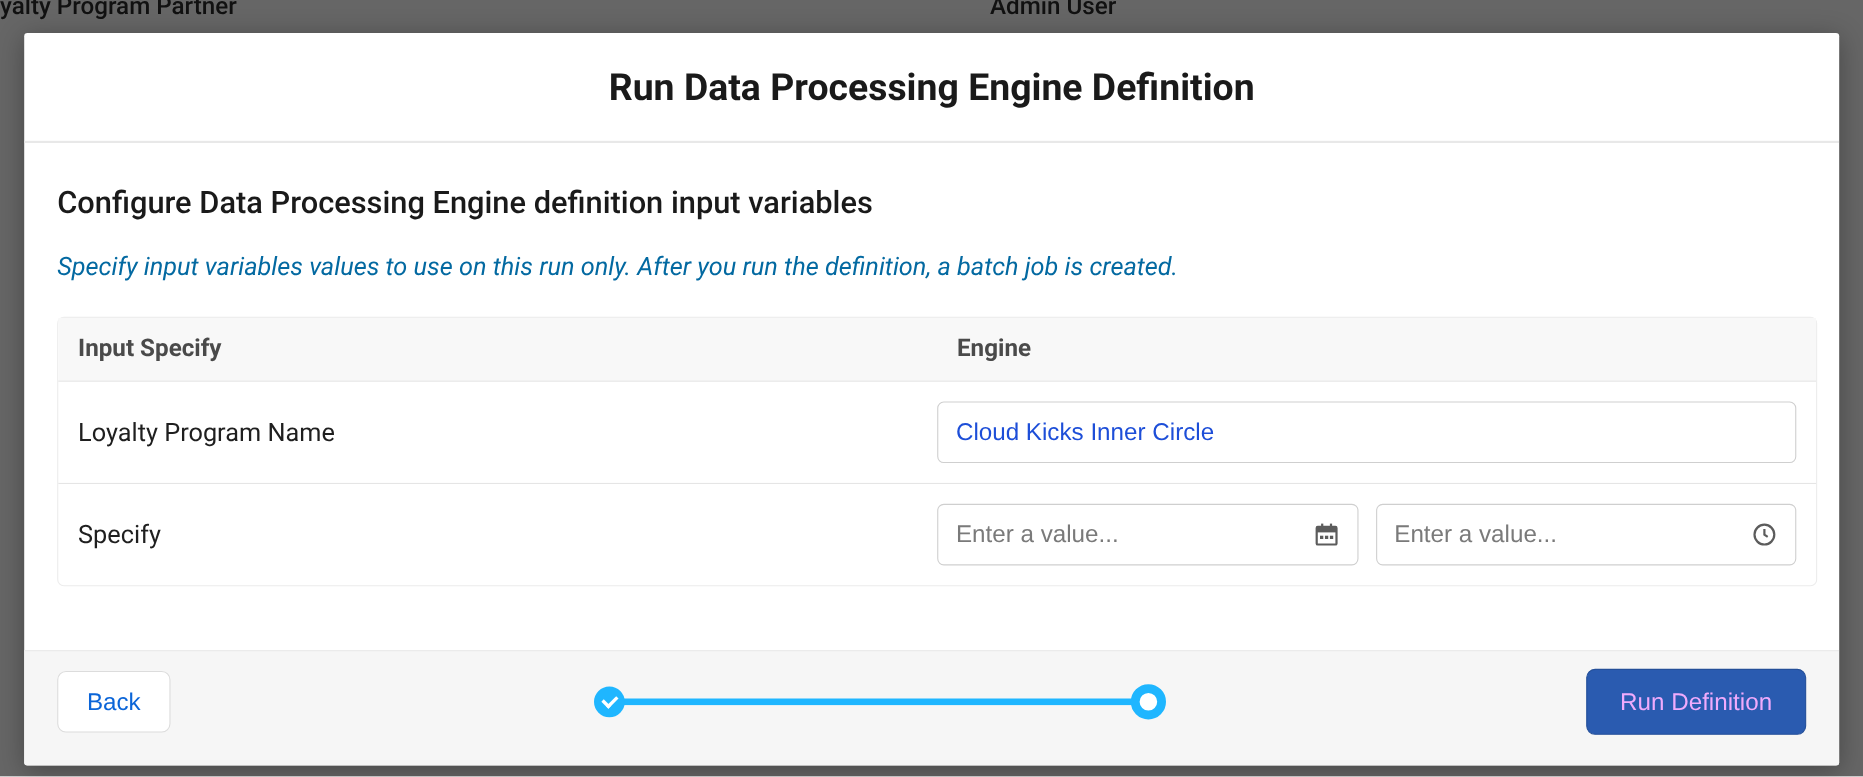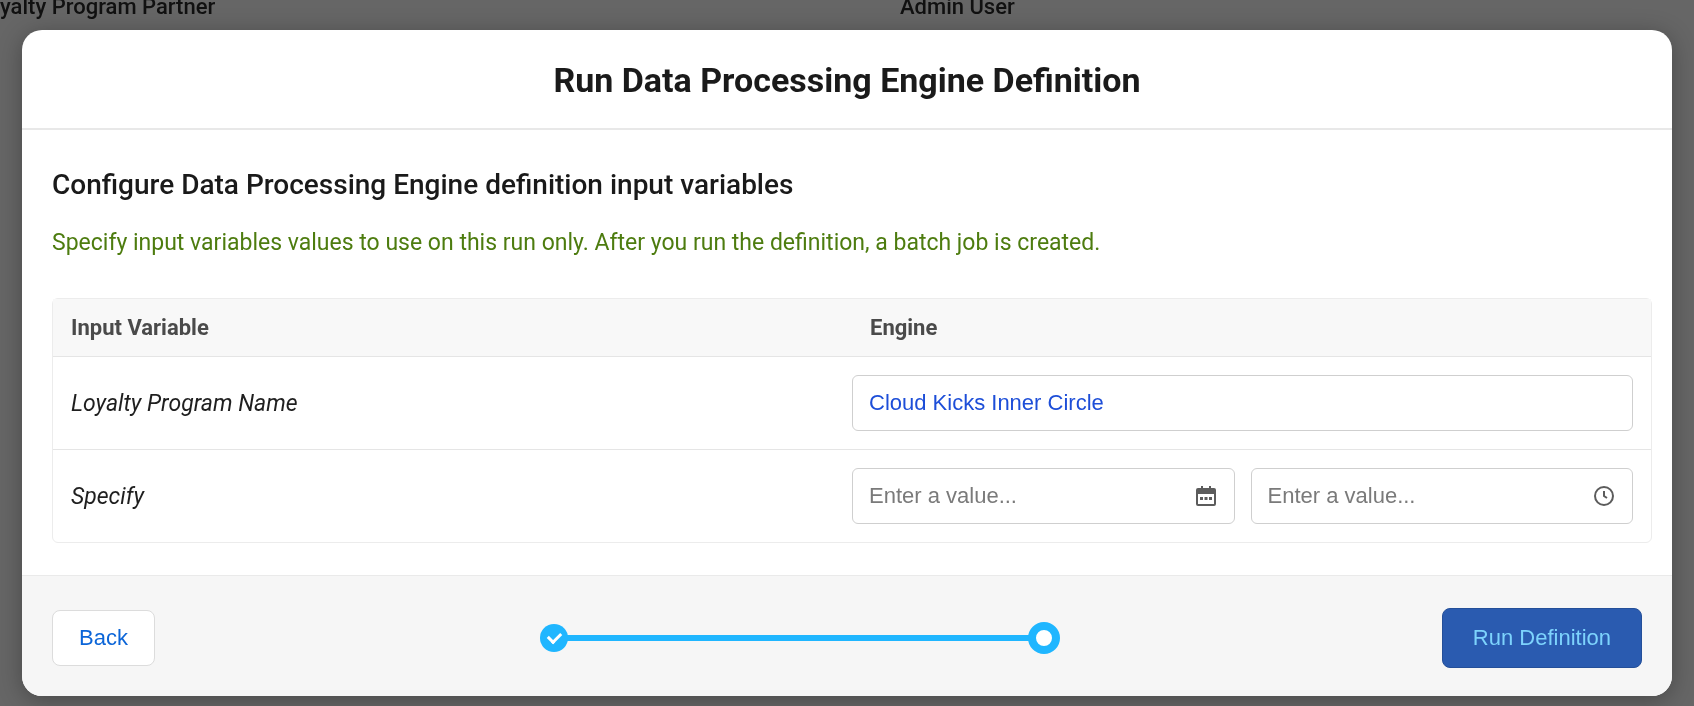--- a/index.html
+++ b/index.html
@@ -31,21 +31,21 @@
     }
     .bg-text.title { top: -6px; left: 0px; }
     .bg-text.user { top: -6px; left: 900px; }
     .modal {
       position: absolute;
       top: 30px;
       left: 22px;
       right: 22px;
       bottom: 10px;
       background: #fff;
-      border-radius: 20px;
+      border-radius: 3px;
       display: flex;
       flex-direction: column;
       overflow: hidden;
       box-shadow: 0 4px 24px rgba(0,0,0,0.3);
     }
     .modal-header {
       padding: 30px 20px 28px 20px;
       text-align: center;
       border-bottom: 2px solid #e8e8e8;
     }
@@ -60,22 +60,23 @@
       overflow-y: auto;
     }
     .modal-body h2 {
       font-size: 28px;
       font-weight: 500;
       color: #1a1a1a;
       margin-bottom: 28px;
     }
     .modal-body p.desc {
       font-size: 23px;
-      color: #4d7c0f;
-      margin-bottom: 42px;
+      color: #0369a1;
+      margin-bottom: 32px;
+      font-style: italic;
     }
     .var-table {
       width: 100%;
       border: 1px solid #ececec;
       border-radius: 6px;
     }
     .var-header {
       display: flex;
       background: #f8f8f8;
       border-bottom: 1px solid #e5e5e5;
@@ -92,21 +93,20 @@
       display: flex;
       align-items: center;
       border-bottom: 1px solid #e5e5e5;
       padding: 18px 18px;
     }
     .var-row:last-child { border-bottom: none; }
     .var-row .col-label {
       flex: 1;
       font-size: 23px;
       color: #1f1f1f;
-      font-style: italic;
     }
     .var-row .col-value {
       flex: 1;
       display: flex;
       gap: 16px;
     }
     .input-text {
       width: 100%;
       padding: 14px 16px;
       font-size: 22px;
@@ -135,39 +135,39 @@
       height: 26px;
       color: #5c5c5c;
       display: flex;
       align-items: center;
       justify-content: center;
     }
     .modal-footer {
       display: flex;
       align-items: center;
       justify-content: space-between;
-      padding: 32px 30px 28px 30px;
+      padding: 16px 30px 28px 30px;
       background: #f6f6f6;
       border-top: 1px solid #eaeaea;
     }
     .btn {
       padding: 14px 26px;
       font-size: 22px;
       border-radius: 8px;
       cursor: pointer;
       font-weight: 500;
     }
     .btn-back {
       background: #fff;
       color: #0b65d8;
       border: 1px solid #dcdcdc;
     }
     .btn-run {
       background: #2a5bb0;
-      color: #7dd3fc;
+      color: #f0abfc;
       border: 1px solid #244f99;
       padding: 16px 30px;
     }
     .progress {
       flex: 1;
       display: flex;
       justify-content: center;
     }
     .progress-inner {
       position: relative;
@@ -233,21 +233,21 @@
   <div class="modal-header">
     <h1>Run Data Processing Engine Definition</h1>
   </div>
 
   <div class="modal-body">
     <h2>Configure Data Processing Engine definition input variables</h2>
     <p class="desc">Specify input variables values to use on this run only. After you run the definition, a batch job is created.</p>
 
     <div class="var-table">
       <div class="var-header">
-        <div class="col col-label">Input Variable</div>
+        <div class="col col-label">Input Specify</div>
         <div class="col col-value">Engine</div>
       </div>
 
       <div class="var-row">
         <div class="col-label">Loyalty Program Name</div>
         <div class="col-value">
           <input type="text" class="input-text" value="Cloud Kicks Inner Circle" style="">
         </div>
       </div>
 

